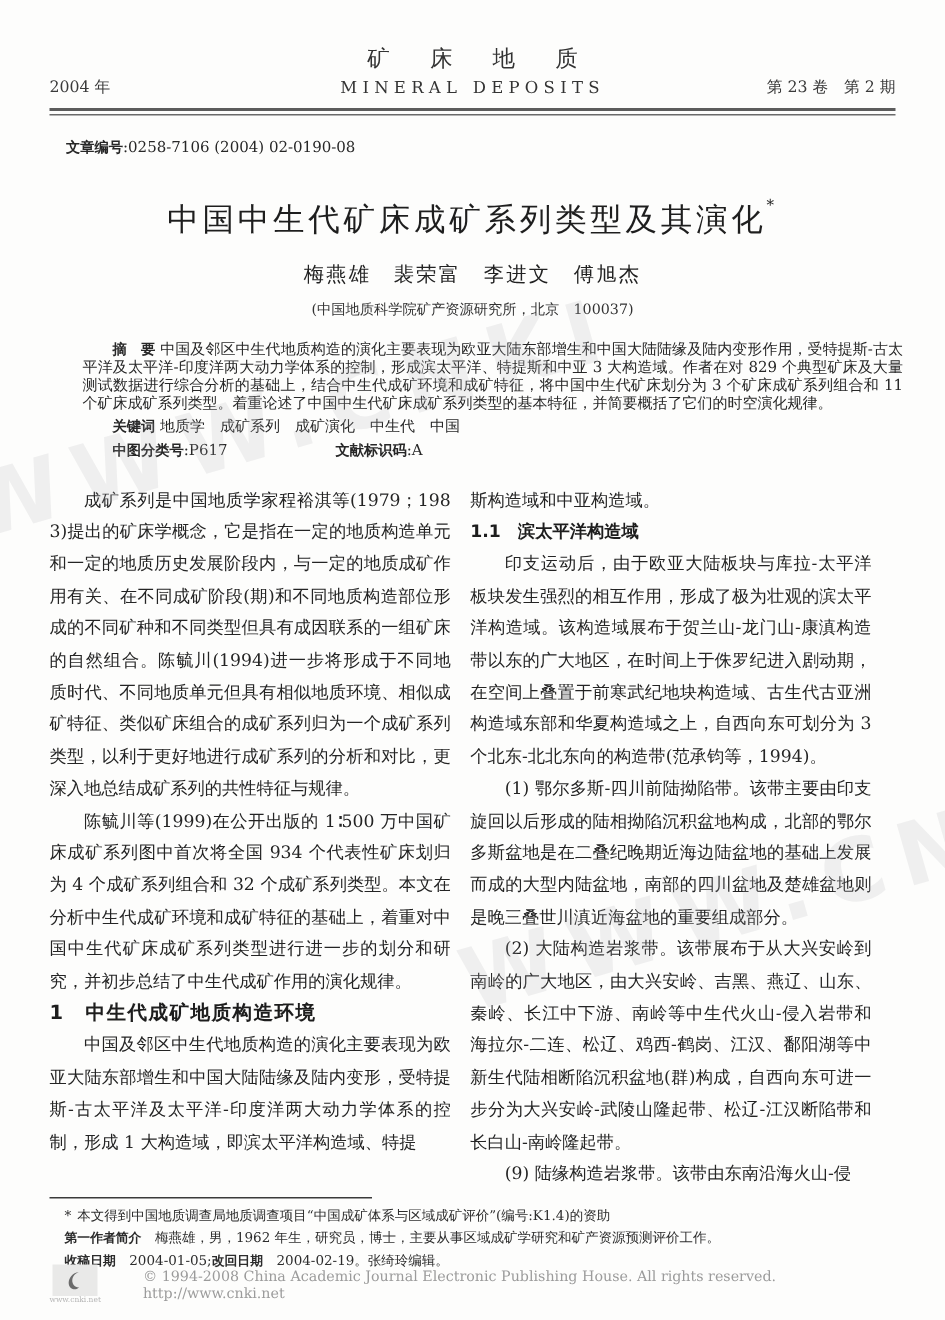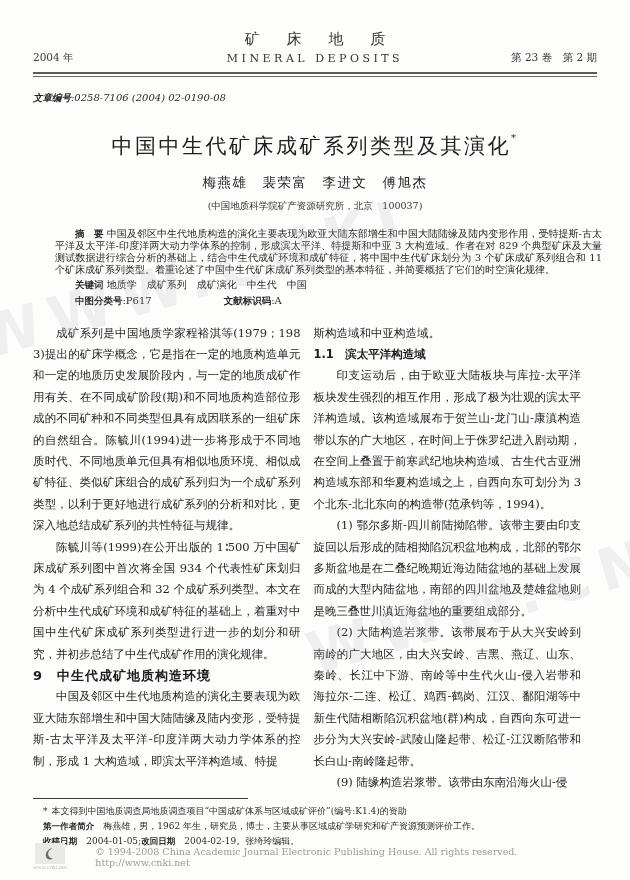--- a/index.html
+++ b/index.html
@@ -36,21 +36,21 @@
   .header-center{flex:1;text-align:center;}
   .journal-cn{font-size:15px;letter-spacing:11px;color:#333;text-indent:11px;}
   .journal-en{font-size:11px;letter-spacing:3.5px;color:#333;margin-top:3px;}
   .double-rule{
     margin:2px 33px 0 33px;
     height:2px;
     border-top:2.2px solid #5c5c5c;
     border-bottom:1.6px solid #6a6a6a;
   }
 
-  .article-id{margin:15px 33px 0 33px;font-size:10px;font-style:italic;}
+  .article-id{margin:15px 33px 0 44px;font-size:10px;}
   .bold-label{font-weight:bold;font-family:"DejaVu Sans","Liberation Sans",sans-serif;font-size:0.95em;}
 
   
   .title{
     text-align:center;margin-top:27px;
     font-size:21px;letter-spacing:2.5px;color:#1e1e1e;
   }
   .title sup{font-size:10px;vertical-align:top;}
   .authors{text-align:center;margin-top:14px;font-size:13.5px;letter-spacing:1.5px;color:#222;}
   .affiliation{text-align:center;margin-top:8px;font-size:9.5px;color:#333;}
@@ -153,21 +153,21 @@
     <span>地质学　成矿系列　成矿演化　中生代　中国</span>
   </div>
   <div class="clc-line">
     <span class="bold-label">中图分类号</span><span>:P617</span><span class="clc-gap"></span><span class="bold-label">文献标识码</span><span>:A</span>
   </div>
 
   <div class="columns">
     <div class="col">
       <p>成矿系列是中国地质学家程裕淇等(1979；1983)提出的矿床学概念，它是指在一定的地质构造单元和一定的地质历史发展阶段内，与一定的地质成矿作用有关、在不同成矿阶段(期)和不同地质构造部位形成的不同矿种和不同类型但具有成因联系的一组矿床的自然组合。陈毓川(1994)进一步将形成于不同地质时代、不同地质单元但具有相似地质环境、相似成矿特征、类似矿床组合的成矿系列归为一个成矿系列类型，以利于更好地进行成矿系列的分析和对比，更深入地总结成矿系列的共性特征与规律。</p>
       <p>陈毓川等(1999)在公开出版的 1∶500 万中国矿床成矿系列图中首次将全国 934 个代表性矿床划归为 4 个成矿系列组合和 32 个成矿系列类型。本文在分析中生代成矿环境和成矿特征的基础上，着重对中国中生代矿床成矿系列类型进行进一步的划分和研究，并初步总结了中生代成矿作用的演化规律。</p>
-      <p class="sec-heading">9　中生代成矿地质构造环境</p>
+      <p class="sec-heading">1　中生代成矿地质构造环境</p>
       <p>中国及邻区中生代地质构造的演化主要表现为欧亚大陆东部增生和中国大陆陆缘及陆内变形，受特提斯-古太平洋及太平洋-印度洋两大动力学体系的控制，形成 1 大构造域，即滨太平洋构造域、特提</p>
     </div>
     <div class="col">
       <p style="text-indent:0">斯构造域和中亚构造域。</p>
       <p class="subsec-heading">1.1　滨太平洋构造域</p>
       <p>印支运动后，由于欧亚大陆板块与库拉-太平洋板块发生强烈的相互作用，形成了极为壮观的滨太平洋构造域。该构造域展布于贺兰山-龙门山-康滇构造带以东的广大地区，在时间上于侏罗纪进入剧动期，在空间上叠置于前寒武纪地块构造域、古生代古亚洲构造域东部和华夏构造域之上，自西向东可划分为 3 个北东-北北东向的构造带(范承钧等，1994)。</p>
       <p>(1) 鄂尔多斯-四川前陆拗陷带。该带主要由印支旋回以后形成的陆相拗陷沉积盆地构成，北部的鄂尔多斯盆地是在二叠纪晚期近海边陆盆地的基础上发展而成的大型内陆盆地，南部的四川盆地及楚雄盆地则是晚三叠世川滇近海盆地的重要组成部分。</p>
       <p>(2) 大陆构造岩浆带。该带展布于从大兴安岭到南岭的广大地区，由大兴安岭、吉黑、燕辽、山东、秦岭、长江中下游、南岭等中生代火山-侵入岩带和海拉尔-二连、松辽、鸡西-鹤岗、江汉、鄱阳湖等中新生代陆相断陷沉积盆地(群)构成，自西向东可进一步分为大兴安岭-武陵山隆起带、松辽-江汉断陷带和长白山-南岭隆起带。</p>
       <p>(9) 陆缘构造岩浆带。该带由东南沿海火山-侵</p>
     </div>

